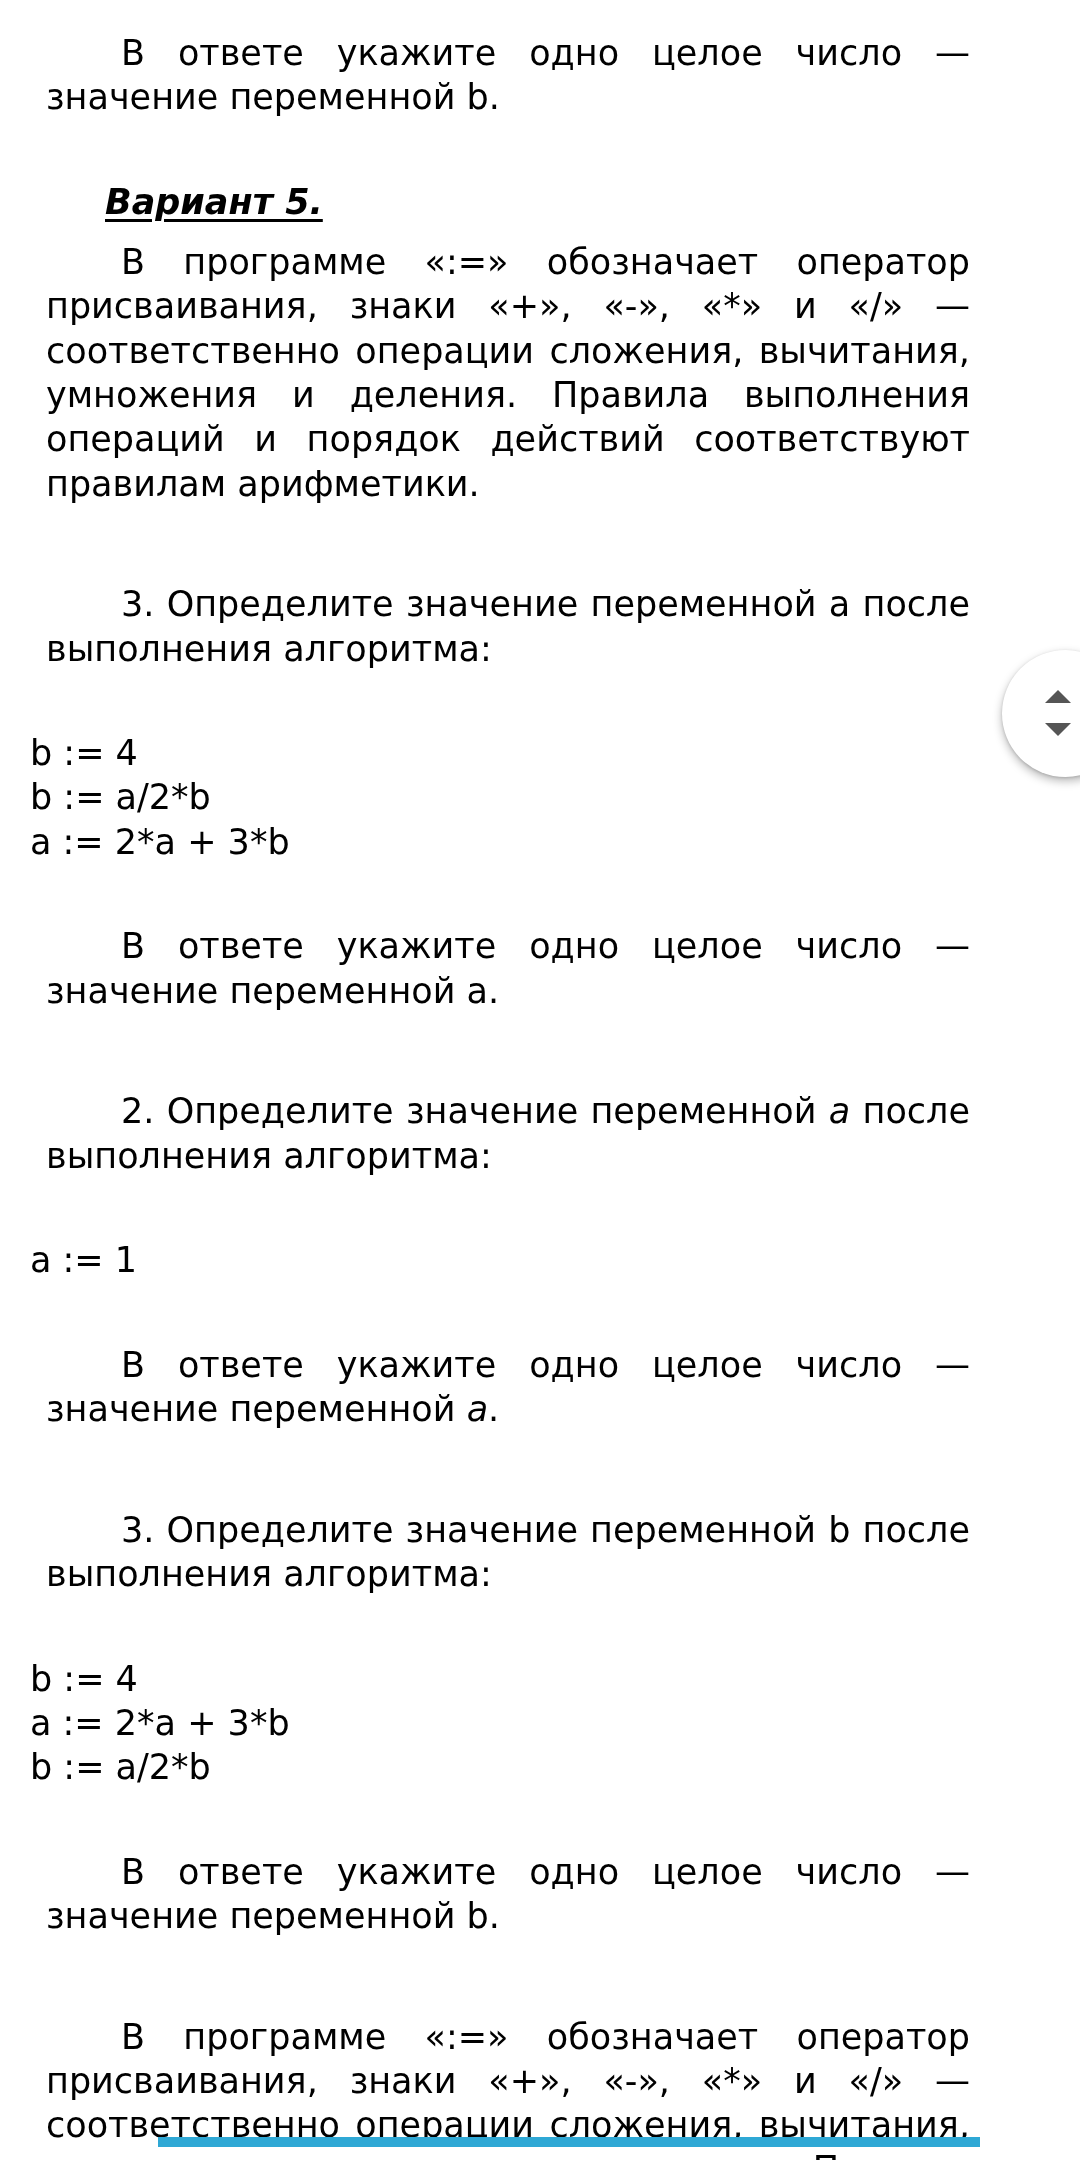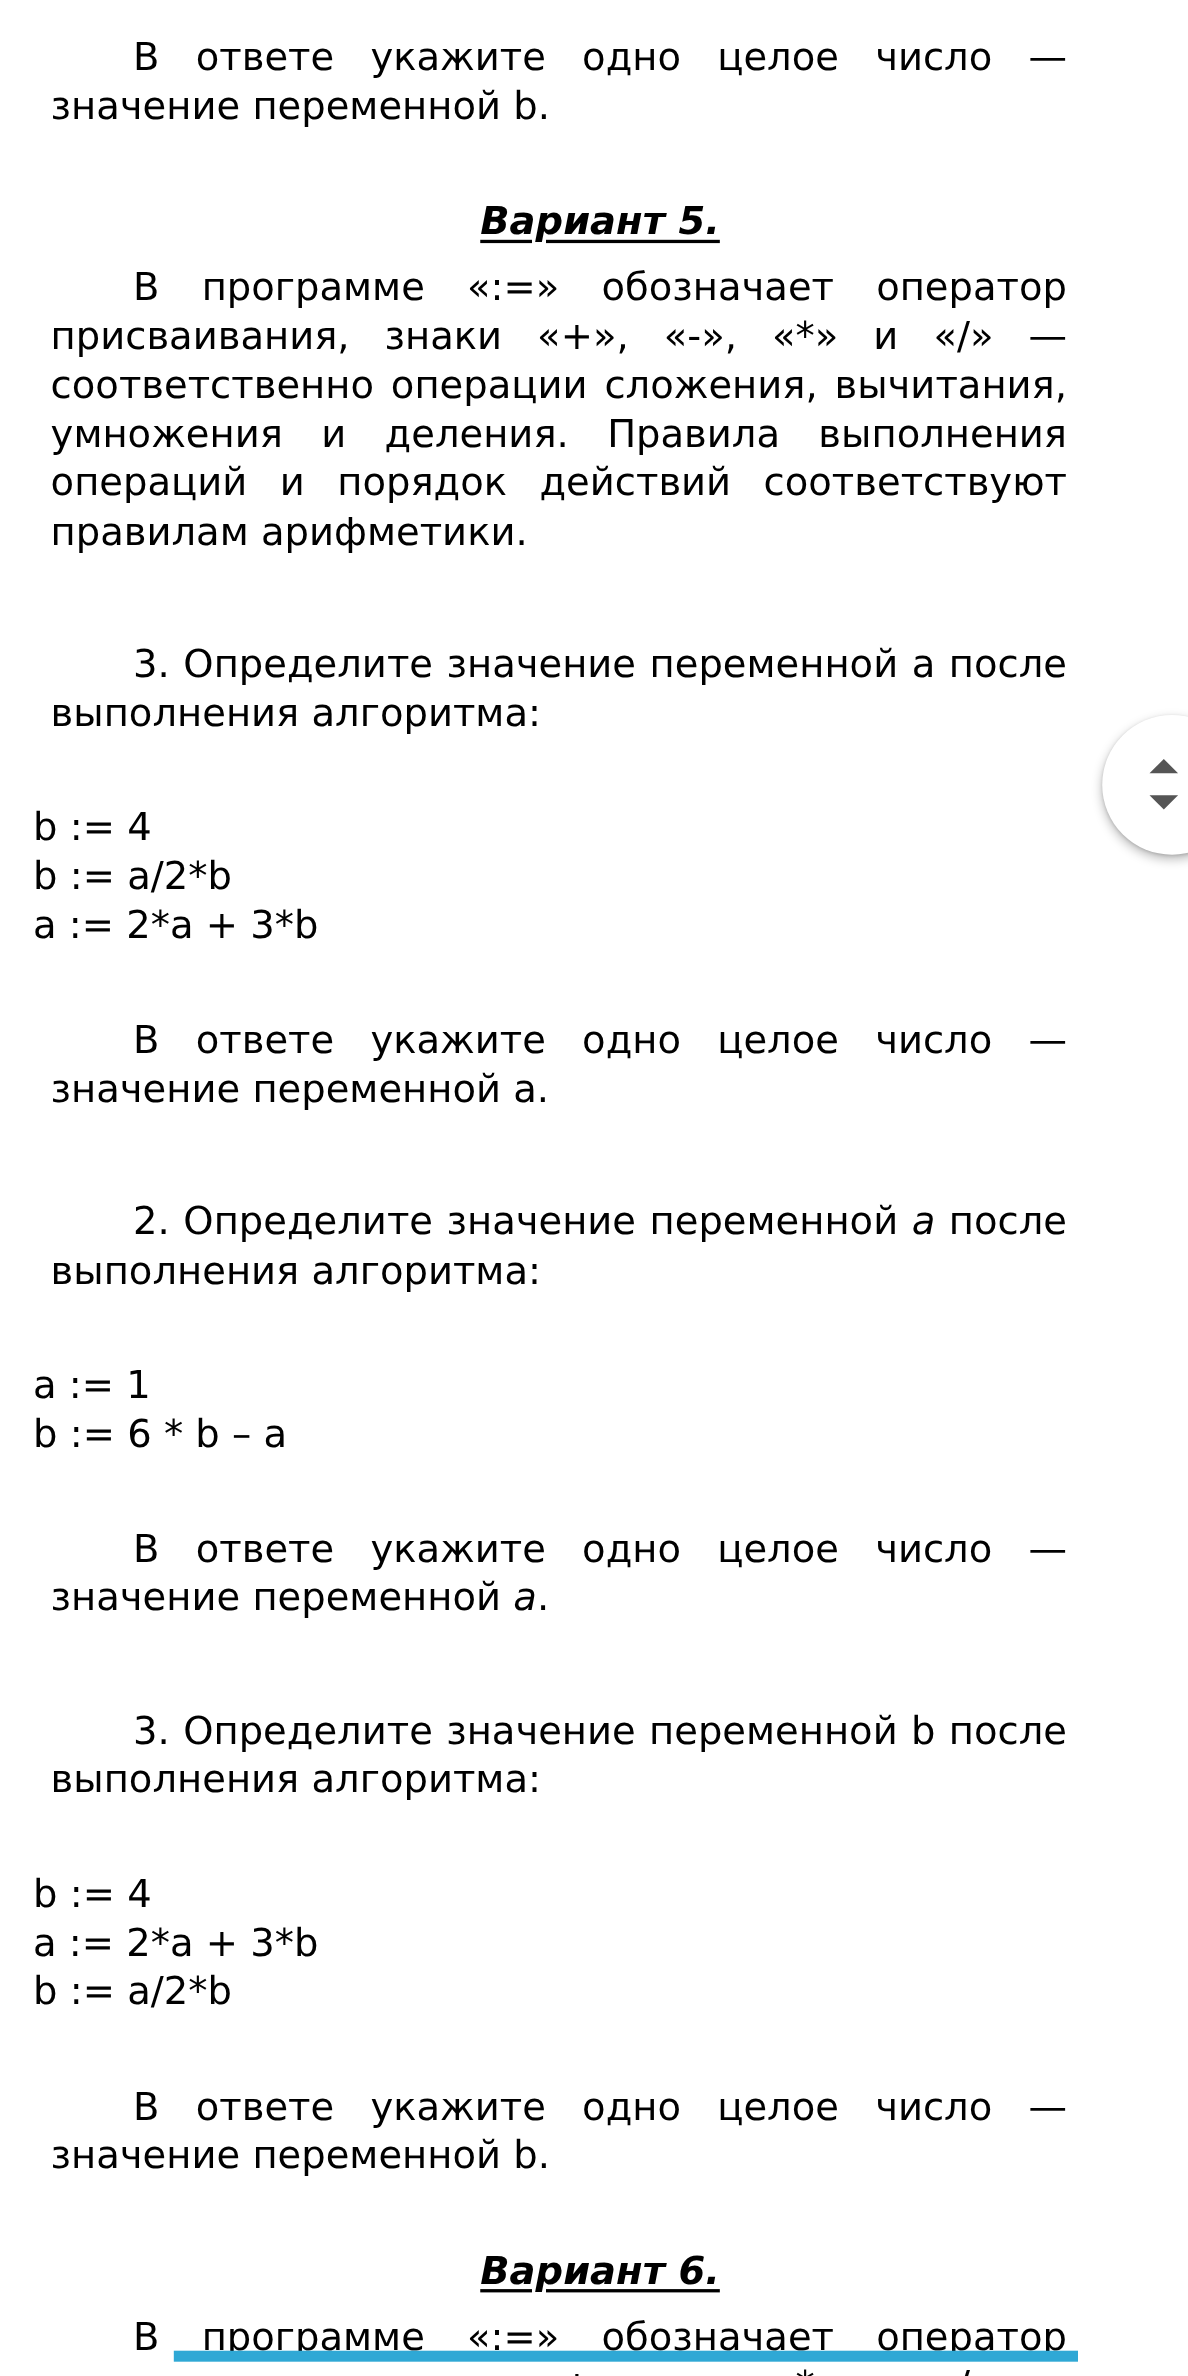--- a/index.html
+++ b/index.html
@@ -36,21 +36,20 @@
       height: 44.3px;
     }
     .heading {
       margin: 0;
       padding-left: 75px;
       font-weight: bold;
       font-style: italic;
       text-decoration: underline;
       text-decoration-thickness: 3px;
       text-underline-offset: 5px;
-      text-align: center;
     }
     .code {
       margin: 0;
       white-space: pre;
     }
     .it { font-style: italic; }
 
     .scroll-fab {
       position: absolute;
       left: 1002px;
@@ -105,35 +104,33 @@
   <p class="code">b := 4</p>
   <p class="code">b := a/2*b</p>
   <p class="code">a := 2*a + 3*b</p>
   <div class="blank"></div>
   <p class="p">В ответе укажите одно целое число — значение переменной a.</p>
   <div class="blank"></div>
 
   <p class="p"><span>2.</span> <span>Определите значение переменной</span> <span class="it">a</span> <span>после выполнения алгоритма:</span></p>
   <div class="blank"></div>
   <p class="code">a := 1</p>
-  <p class="code">b := 6 * b – a</p>
   <div class="blank"></div>
   <p class="p"><span>В ответе укажите одно целое число — значение переменной</span> <span class="it">a</span><span>.</span></p>
   <div class="blank"></div>
 
   <p class="p">3. Определите значение переменной b после выполнения алгоритма:</p>
   <div class="blank"></div>
   <p class="code">b := 4</p>
   <p class="code">a := 2*a + 3*b</p>
   <p class="code">b := a/2*b</p>
   <div class="blank"></div>
   <p class="p">В ответе укажите одно целое число — значение переменной b.</p>
   <div class="blank"></div>
 
-  <p class="heading">Вариант 6.</p>
   <p class="p justify-all">В программе «:=» обозначает оператор присваивания, знаки «+», «-», «*» и «/» — соответственно операции сложения, вычитания, умножения и деления. Правила</p>
 </div>
 
 <div class="selection-bar"></div>
 
 <div class="scroll-fab">
   <span class="arrow-up"></span>
   <span class="arrow-down"></span>
 </div>
 

